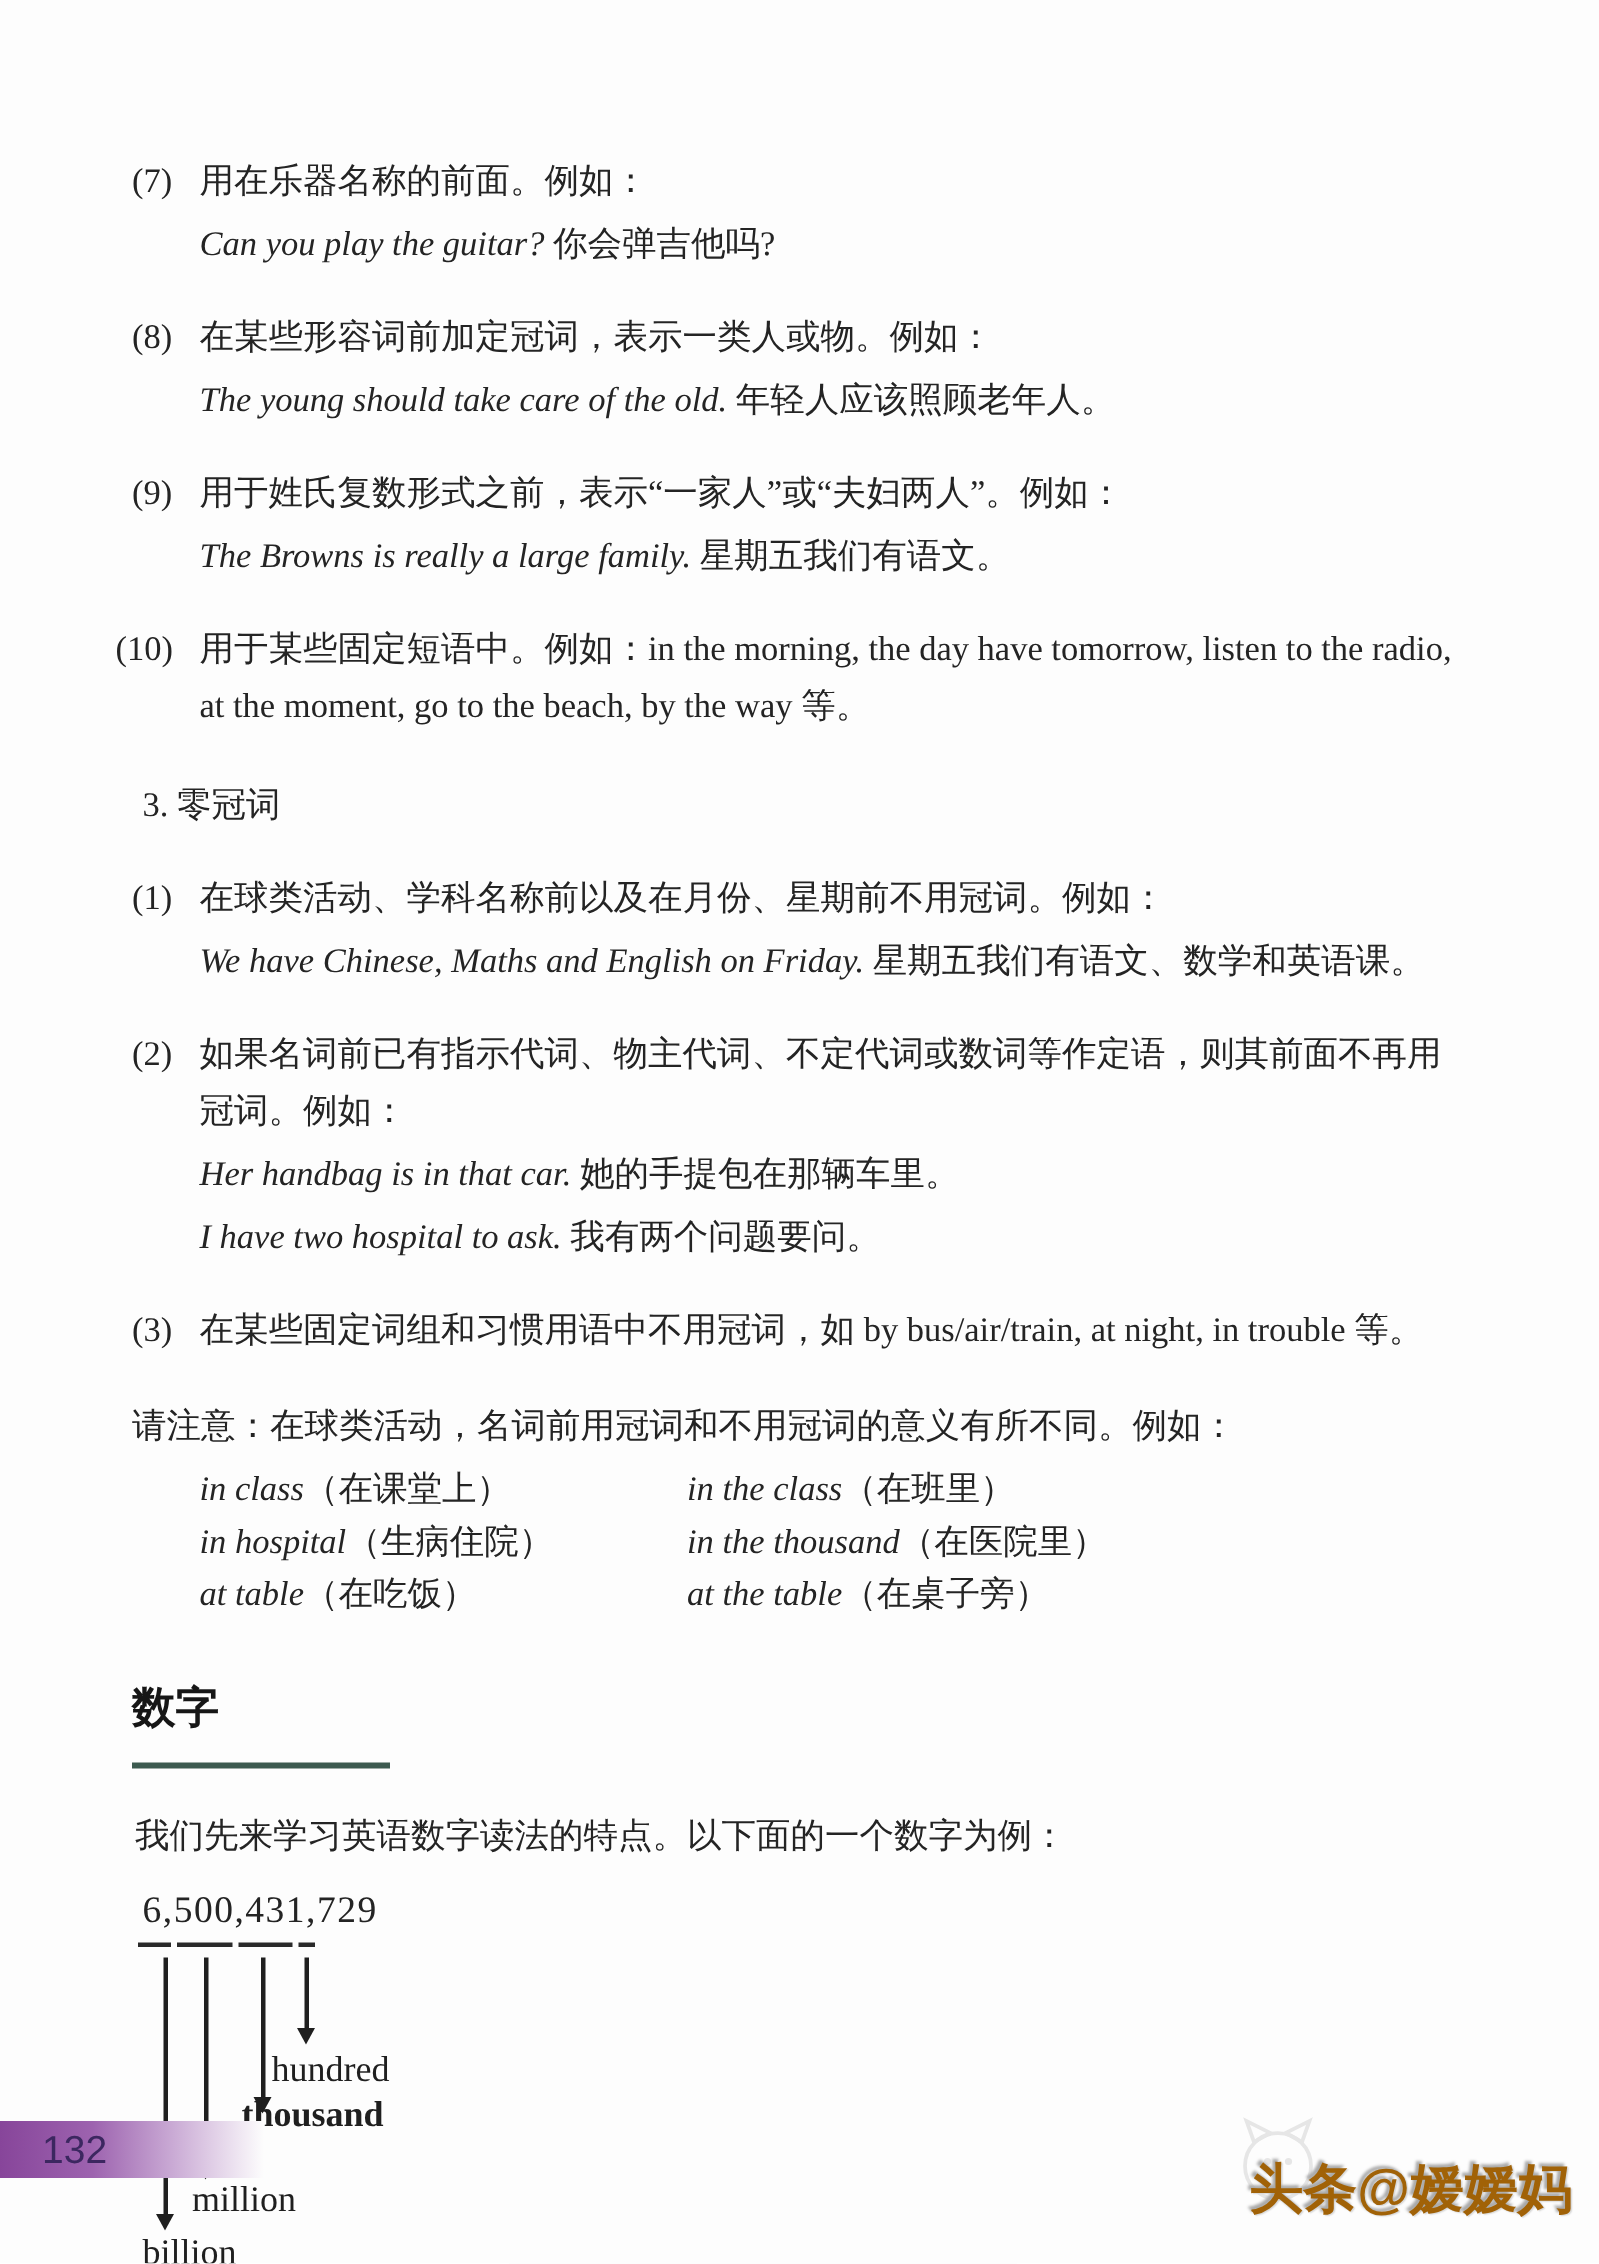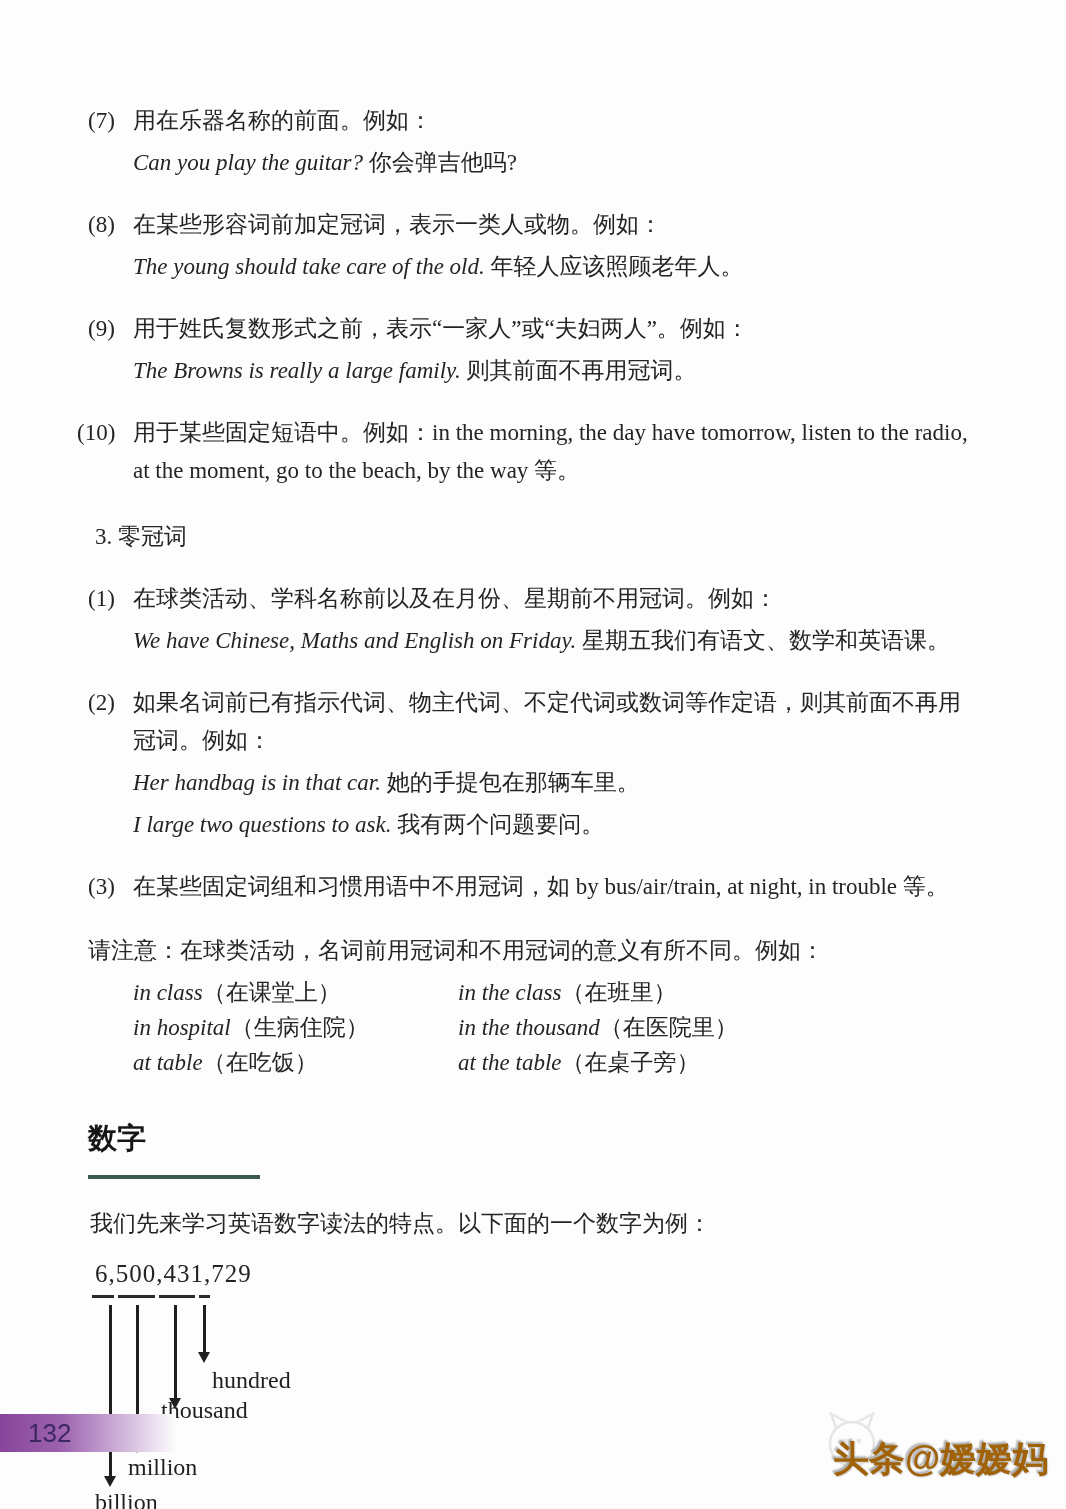--- a/index.html
+++ b/index.html
@@ -58,22 +58,22 @@
   .arrow::after {
     content:""; position:absolute; left:-4.8px; bottom:-10px;
     border-left:6px solid transparent; border-right:6px solid transparent;
     border-top:11px solid #1f1f1f;
   }
   .arrow.a-billion  { left:14px;  height:172px; }
   .arrow.a-million  { left:41px;  height:138px; }
   .arrow.a-thousand { left:79px;  height:94px; }
   .arrow.a-hundred  { left:108px; height:48px; }
   .alabel { position:absolute; font-size:24px; line-height:30px; color:#1f1f1f; }
-  .alabel.l-hundred  { left:117px; top:106px; }
-  .alabel.l-thousand { left:66px;  top:136px; }
+  .alabel.l-hundred  { left:86px; top:106px; }
+  .alabel.l-thousand { left:66px;  top:136px;font-weight:bold; }
   .alabel.l-million  { left:33px;  top:193px; }
   .alabel.l-billion  { left:0px;   top:228px; }
   
   .page-bar {
     position:absolute; left:0; top:1414px;
     width:176px; height:38px;
     background:linear-gradient(to right, #87459a 0%, #9d63af 35%, #c9a9d4 65%, #fdfdfd 100%);
   }
   .page-num {
     font-family:"Liberation Sans", sans-serif;
@@ -111,21 +111,21 @@
     <div class="example">
       <span class="en">The young should take care of the old.</span>
       <span class="zh">年轻人应该照顾老年人。</span>
     </div>
 
     <div class="item">
       <span class="num">(9)</span><span>用于姓氏复数形式之前，表示“一家人”或“夫妇两人”。例如：</span>
     </div>
     <div class="example">
       <span class="en">The Browns is really a large family.</span>
-      <span class="zh">则其前面不再用冠词。</span>
+      <span class="zh">星期五我们有语文。</span>
     </div>
 
     <div class="item wide">
       <span class="num">(10)</span><span>用于某些固定短语中。例如：in the morning, the day have tomorrow, listen to the radio, at the moment, go to the beach, by the way 等。</span>
     </div>
 
     <div class="sec-head">3. 零冠词</div>
 
     <div class="item">
       <span class="num">(1)</span><span>在球类活动、学科名称前以及在月份、星期前不用冠词。例如：</span>
@@ -136,21 +136,21 @@
     </div>
 
     <div class="item">
       <span class="num">(2)</span><span>如果名词前已有指示代词、物主代词、不定代词或数词等作定语，则其前面不再用冠词。例如：</span>
     </div>
     <div class="example">
       <span class="en">Her handbag is in that car.</span>
       <span class="zh">她的手提包在那辆车里。</span>
     </div>
     <div class="example">
-      <span class="en">I large two questions to ask.</span>
+      <span class="en">I have two hospital to ask.</span>
       <span class="zh">我有两个问题要问。</span>
     </div>
 
     <div class="item">
       <span class="num">(3)</span><span>在某些固定词组和习惯用语中不用冠词，如 by bus/air/train, at night, in trouble 等。</span>
     </div>
 
     <div class="note">请注意：在球类活动，名词前用冠词和不用冠词的意义有所不同。例如：</div>
     <div class="pairs">
       <div class="pair-row">

